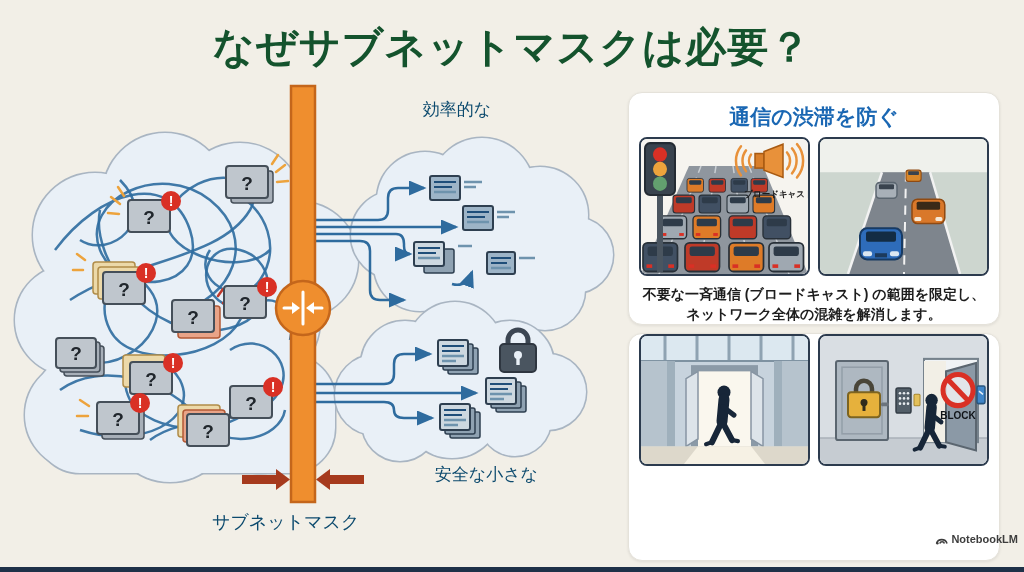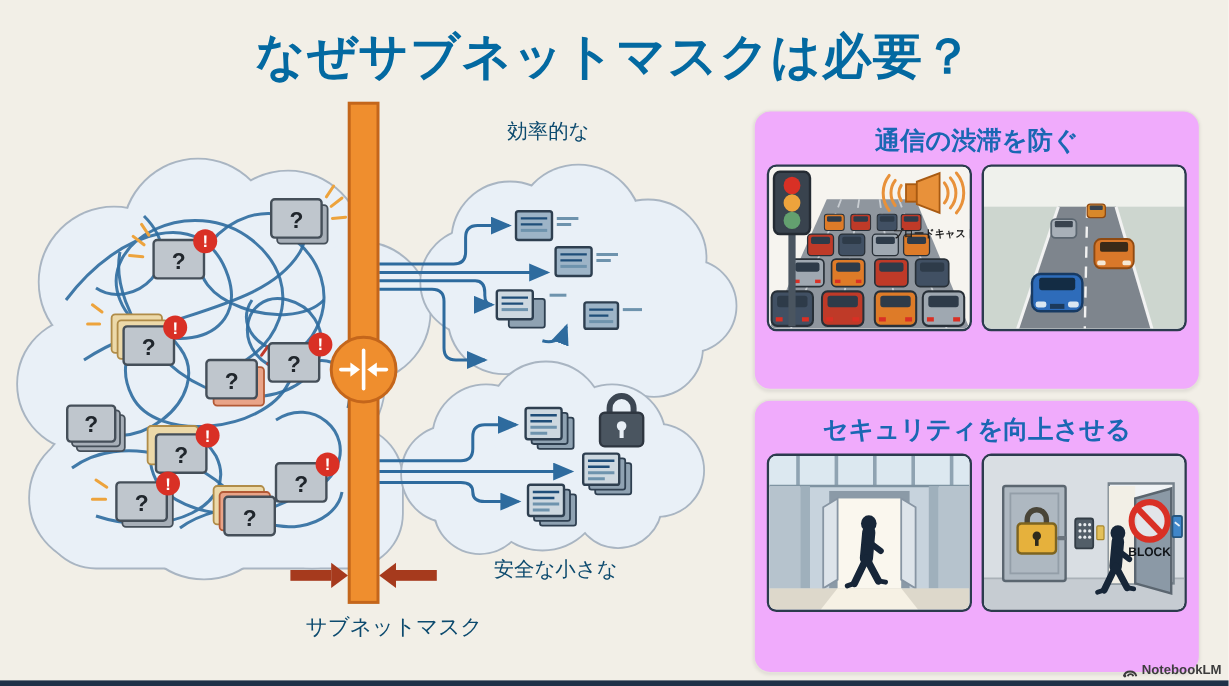--- a/index.html
+++ b/index.html
@@ -1,20 +1,20 @@
 <!DOCTYPE html>
 <html><head>
 <meta charset="utf-8">
 <style>
   html,body{margin:0;padding:0;}
   body{font-family:"Liberation Sans","DejaVu Sans",sans-serif;}
   #stage{position:relative;width:1024px;height:572px;background:#f2efe7;overflow:hidden;}
 
   .page-title{position:absolute;top:20px;left:0;width:1024px;text-align:center;
-    font-size:41px;font-weight:800;color:#0369a1;letter-spacing:1px;}
+    font-size:41px;font-weight:800;color:#14532d;letter-spacing:1px;}
 
   
   #diagram{position:absolute;left:0;top:0;}
   .cloud-stroke{fill:#e9f0f7;stroke:#a9b5c2;stroke-width:3px;}
   .cloud-fill{fill:#e9f0f7;stroke:none;}
   .tangle{fill:none;stroke:#2e6b9e;stroke-width:2.5px;opacity:.9;}
   .card{fill:#bfc6cd;stroke:#454f59;stroke-width:2px;}
   .cardG{fill:#a7afb8;stroke:#454f59;stroke-width:1.5px;}
   .cardT{fill:#ecd9a9;stroke:#b08c48;stroke-width:1.5px;}
   .cardS{fill:#e9a488;stroke:#b35a36;stroke-width:1.5px;}
@@ -28,42 +28,42 @@
   .doc2{fill:#8fa2b2;stroke:#2e3f50;stroke-width:1.5px;}
   .docF{fill:#cdd8e0;stroke:#2e3f50;stroke-width:2px;}
   .dl{stroke:#1f4e79;stroke-width:2px;}
   .sl{stroke:#6e93ad;stroke-width:2.5px;}
   .bar{fill:#ef8e2e;stroke:#c4661b;stroke-width:2.5px;}
   .barW{stroke:#ffffff;stroke-width:3px;stroke-linecap:round;}
   .redA{fill:#a63a1d;}
 
   .lbl{position:absolute;font-weight:400;color:#0c4a6e;font-size:17px;line-height:22px;}
   #lbl-eff{left:362px;top:99px;width:190px;text-align:center;}
-  #lbl-safe{left:388px;top:464px;width:150px;text-align:center;}
-  #lbl-mask{left:212px;top:510px;width:190px;text-align:right;font-size:18px;line-height:24px;}
+  #lbl-safe{left:388px;top:464px;width:150px;text-align:right;}
+  #lbl-mask{left:212px;top:510px;width:190px;text-align:left;font-size:18px;line-height:24px;}
 
   
-  .panel{position:absolute;left:628px;width:372px;background:#f0abfc;border:1px solid #e5e2da;
+  .panel{position:absolute;left:628px;width:372px;background:#ffffff;border:1px solid #e5e2da;
     border-radius:14px;box-shadow:0 1px 3px rgba(0,0,0,.08);box-sizing:border-box;}
   #panel1{top:92px;height:233px;}
   #panel2{top:333px;height:228px;}
   .panel-title{margin:10px 0 6px 0;text-align:center;font-size:21px;font-weight:800;color:#1a67b3;}
   .imgrow{display:flex;gap:8px;padding:0 10px;}
   .imgbox{flex:1;border:2.5px solid #2c3b4e;border-radius:8px;overflow:hidden;background:#ffffff;}
   #panel1 .imgbox{height:135px;}
   #panel2 .imgbox{height:128px;}
   .imgbox svg{display:block;width:100%;height:100%;}
   .caption{margin:8px 6px 0 6px;text-align:center;font-size:14px;font-weight:700;color:#1d1d1d;line-height:1.45;}
 
   
   .sil{stroke:#172638;stroke-linecap:round;fill:none;}
   .bl-label{font-family:"Liberation Sans","DejaVu Sans",sans-serif;font-size:8.5px;font-weight:700;fill:#1c1c1c;text-anchor:middle;}
   .block-label{font-family:"Liberation Sans","DejaVu Sans",sans-serif;font-size:10px;font-weight:800;fill:#101418;text-anchor:middle;}
 
-  .watermark{position:absolute;right:6px;bottom:7px;display:flex;align-items:center;gap:3px;
+  .watermark{position:absolute;right:6px;bottom:27px;display:flex;align-items:center;gap:3px;
     font-size:11px;font-weight:600;color:#3d3d3d;}
   .bottom-strip{position:absolute;left:0;bottom:0;width:1024px;height:5px;background:#1e3148;}
 </style>
 </head>
 <body>
 
 <div id="stage">
 
   <div class="page-title">なぜサブネットマスクは必要？</div>
 
@@ -460,24 +460,27 @@
                 <rect x="6" y="3" width="30" height="10" rx="2" fill="#39434e"></rect>
               </g>
             <g transform="translate(86,30) scale(0.36)">
                 <rect width="42" height="30" rx="7" fill="#d9882a" stroke="#8f4a12" stroke-width="3"></rect>
                 <rect x="6" y="3" width="30" height="10" rx="2" fill="#39434e"></rect>
               </g>
           </g>
         </svg>
       </div>
     </div>
+    <p class="caption">
+      <span>不要な一斉通信 (ブロードキャスト) の範囲を限定し、</span><br>
+      <span>ネットワーク全体の混雑を解消します。</span>
+    </p>
   </section>
 
   <section class="panel" id="panel2">
-    <h2 class="panel-title">セキュリティを向上させる</h2>
     <div class="imgrow">
       <div class="imgbox">
         <svg viewBox="0 0 167 123" preserveAspectRatio="none">
           <rect width="167" height="123" fill="#c7d3dd"></rect>
           <rect width="167" height="24" fill="#dce8f0"></rect>
           <g stroke="#8fa3b2" stroke-width="3">
               <path d="M24,0 V24 M56,0 V24 M88,0 V24 M120,0 V24 M152,0 V24"></path>
             </g>
           <path d="M0,24 H167" stroke="#7e92a1" stroke-width="2"></path>
           <rect x="0" y="24" width="26" height="82" fill="#b6c3cd"></rect>

